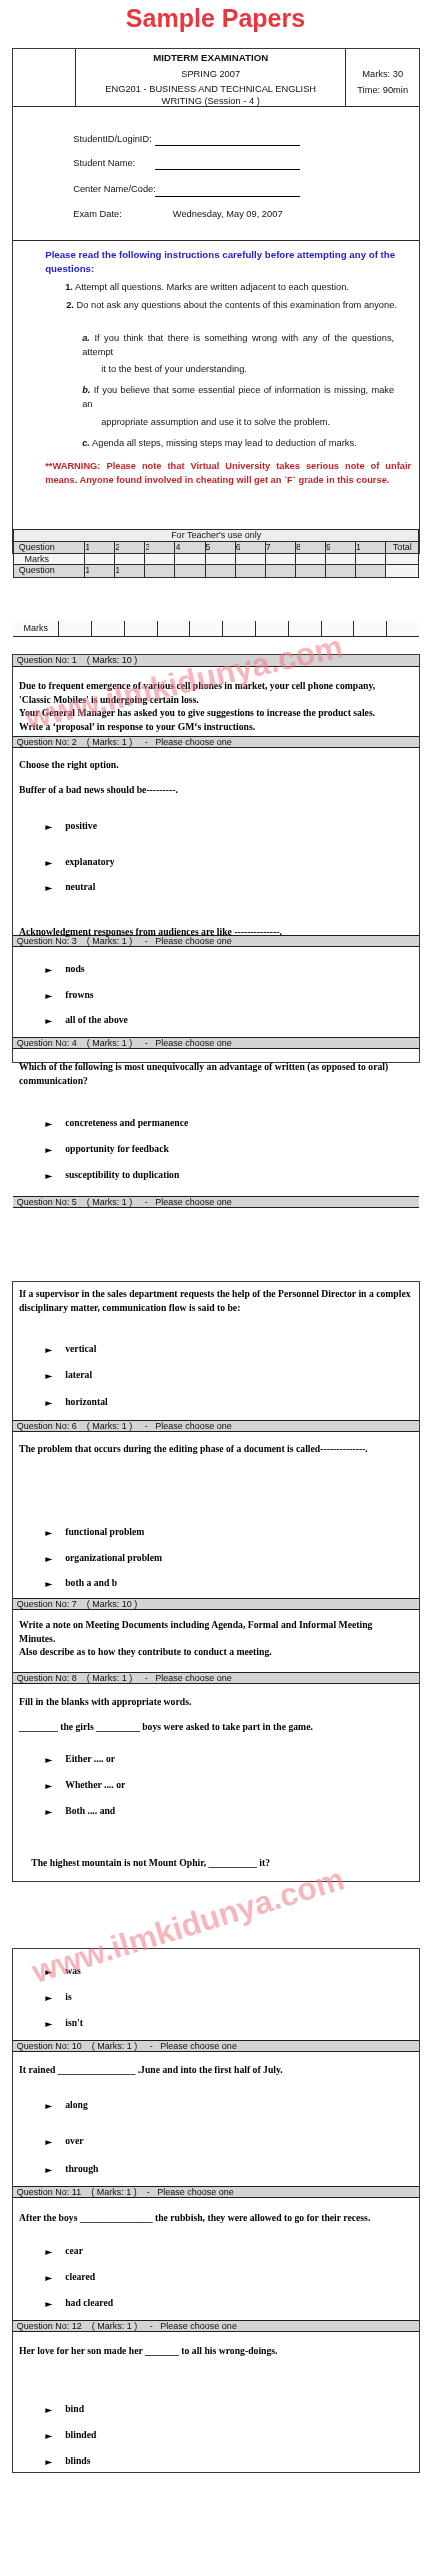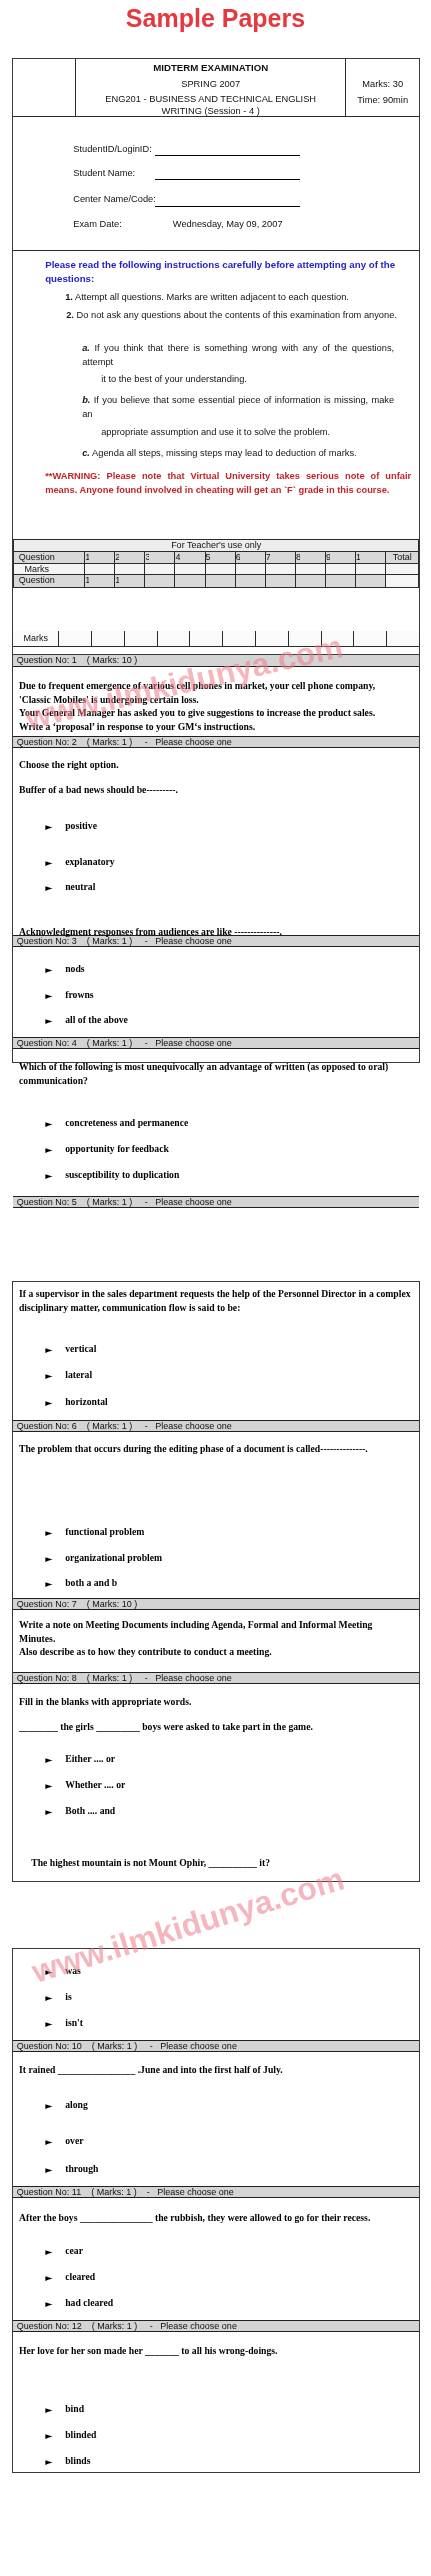--- a/index.html
+++ b/index.html
@@ -74,21 +74,21 @@
   #wm1 { left:21.6px; top:664px; transform:rotate(-13deg); }
   #wm2 { left:26px; top:1907px; transform:rotate(-17deg); }
 </style>
 </head>
 <body>
 
 <div id="page">
 
   <div id="title">Sample Papers</div>
 
-  <div class="box" style="top:58px; height:597px;">
+  <div class="box" style="top:48px; height:506px;">
 
     <div class="hdr">
       <div class="hdr-l"></div>
       <div class="hdr-m">
         <div class="hm1">MIDTERM  EXAMINATION</div>
         <div class="hm2">SPRING 2007</div>
         <div class="hm3">ENG201 - BUSINESS AND TECHNICAL ENGLISH</div>
         <div class="hm3">WRITING (Session - 4 )</div>
       </div>
       <div class="hdr-r">

